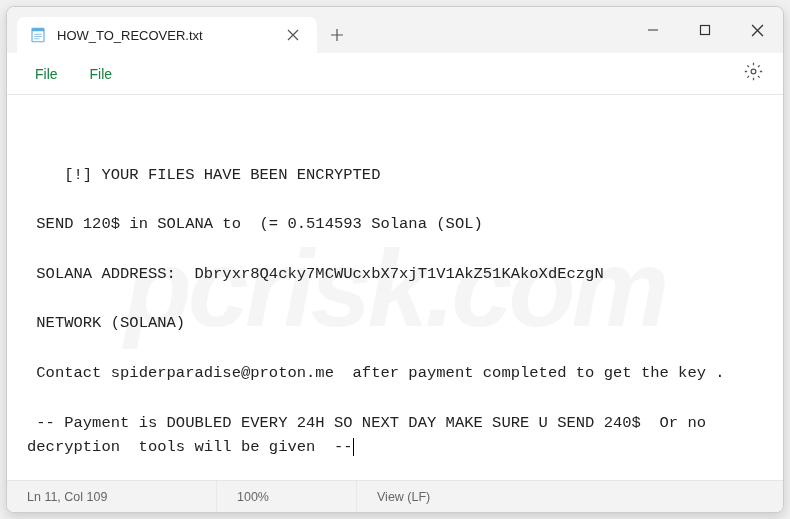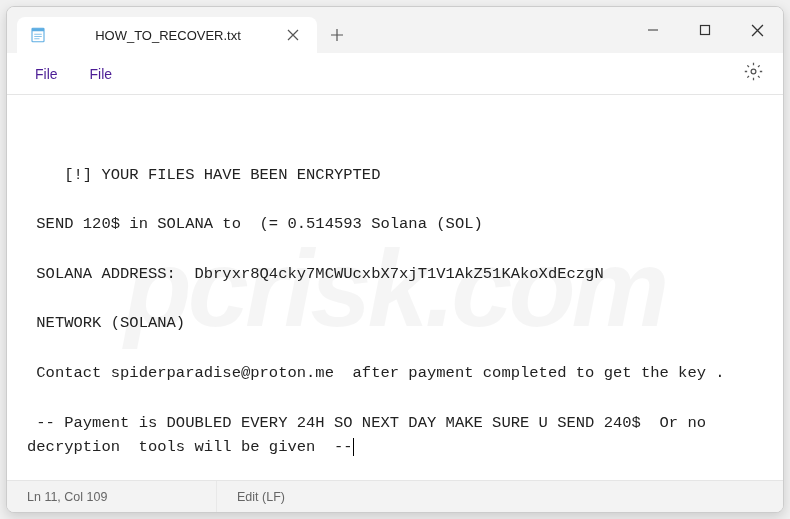--- a/index.html
+++ b/index.html
@@ -31,21 +31,20 @@
 .tab {
   height: 36px;
   margin-top: 10px;
   margin-left: 10px;
   background: #fff;
   border-radius: 8px 8px 0 0;
   display: flex;
   align-items: center;
   padding: 0 10px 0 12px;
   min-width: 300px;
-  text-align: center;
 }
 .tab-icon {
   width: 18px;
   height: 18px;
   margin-right: 10px;
   display: flex;
   align-items: center;
   justify-content: center;
 }
 .tab-icon svg { width: 18px; height: 18px; }
@@ -90,21 +89,21 @@
   height: 42px;
   background: #fff;
   display: flex;
   align-items: center;
   padding: 0 12px;
   border-bottom: 1px solid #e5e5e5;
 }
 .menu-item {
   padding: 6px 16px;
   font-size: 14px;
-  color: #4c1d95;
+  color: #15803d;
   border-radius: 4px;
 }
 .settings-btn {
   margin-left: auto;
   width: 36px;
   height: 36px;
   display: flex;
   align-items: center;
   justify-content: center;
   color: #555;
@@ -237,16 +236,17 @@
 
  NETWORK (SOLANA)
 
  Contact spiderparadise@proton.me  after payment completed to get the key .
 
  -- Payment is DOUBLED EVERY 24H SO NEXT DAY MAKE SURE U SEND 240$  Or no decryption  tools will be given  --</span><span class="cursor"></span>
   </div>
 
   <div class="statusbar">
     <div class="status-cell">Ln 11, Col 109</div>
-    <div class="status-cell">Edit (LF)</div>
+    <div class="status-cell">100%</div>
+    <div class="status-cell">View (LF)</div>
   </div>
 
 </div>
 
 </body></html>

